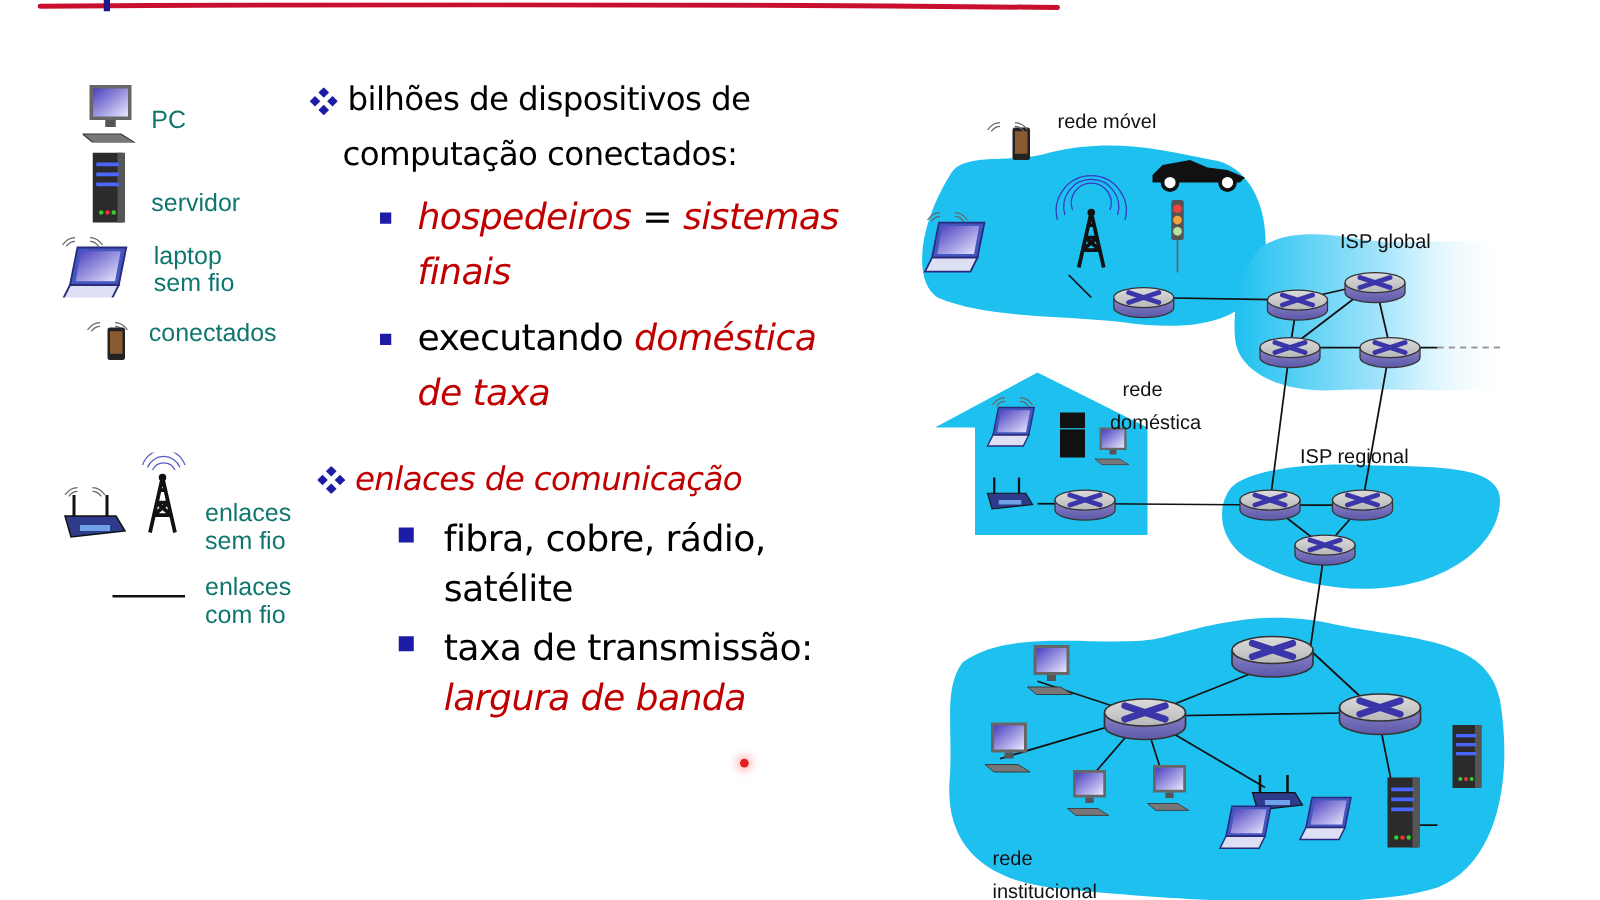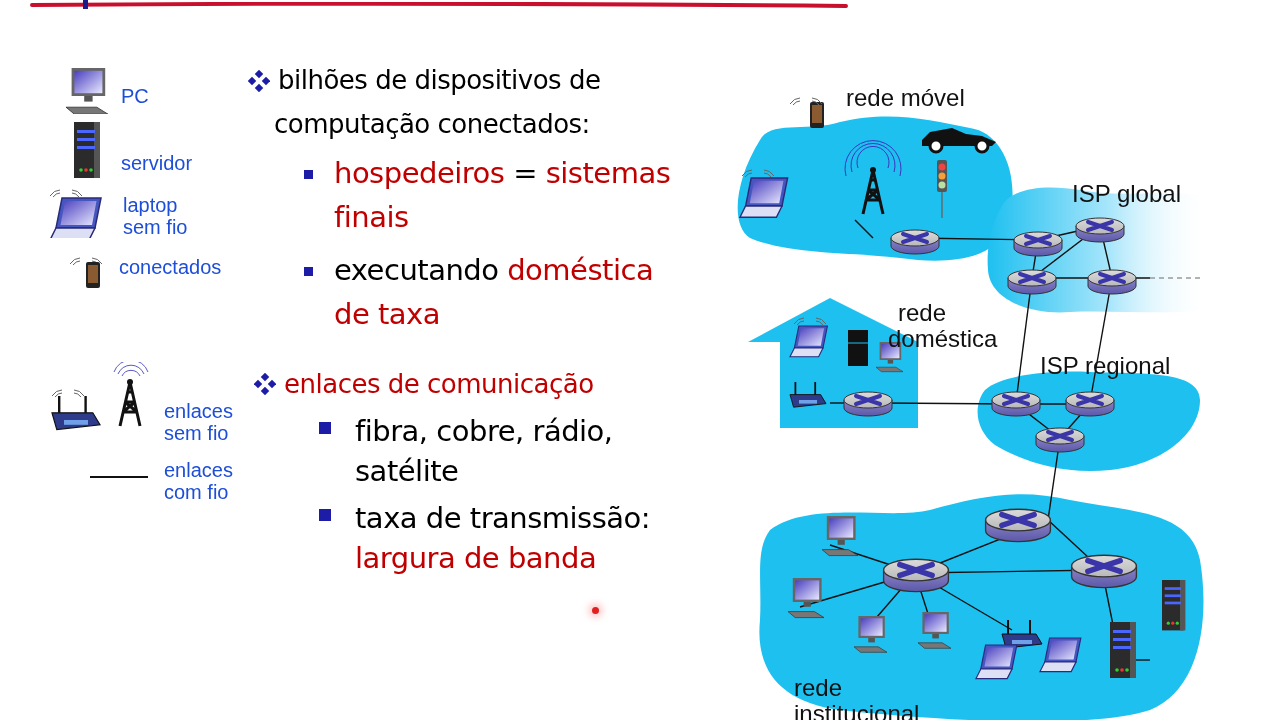--- a/index.html
+++ b/index.html
@@ -3,32 +3,32 @@
 <meta charset="utf-8">
 <style>
   html, body { margin:0; padding:0; }
   body { width:1280px; height:720px; background:#ffffff; position:relative; overflow:hidden;
          font-family:"DejaVu Sans", sans-serif; color:#000; }
   .abs { position:absolute; }
   .title-line { left:30px; top:2px; width:818px; height:6px; }
   .title-stub { left:83px; top:0; width:5px; height:9px; background:#1a1a8c; }
 
   
-  .legend-label { font-family:"Liberation Sans", sans-serif; font-size:20px; line-height:22px; color:#1d4ed8; }
+  .legend-label { font-family:"Liberation Sans", sans-serif; font-size:20px; line-height:22px; color:#0f766e; }
 
   
   .txt { font-family:"DejaVu Sans", sans-serif; color:#000; }
   .l1 { font-size:26px; line-height:44px; letter-spacing:-0.5px; }
   .l2 { font-size:29px; line-height:43px; letter-spacing:-0.5px; }
-  .red { color:#c00000; }
+  .red { color:#c00000; font-style:italic; }
   .bullet-diamond { position:absolute; width:22px; height:22px; }
   .bullet-square { position:absolute; width:9px; height:9px; background:#1c1ca6; }
   .bullet-square-lg { position:absolute; width:12px; height:12px; background:#1c1ca6; }
 
-  .net-label { font-family:"Liberation Sans", sans-serif; font-size:24px; line-height:24px; color:#111; }
+  .net-label { font-family:"Liberation Sans", sans-serif; font-size:16px; line-height:24px; color:#111; }
   .pointer-dot { left:592px; top:607px; width:7px; height:7px; border-radius:50%; background:#e02020;
                  box-shadow:0 0 6px 4px rgba(255,120,120,0.35); }
 </style>
 </head>
 <body>
 
 <svg width="0" height="0" style="position:absolute">
   <defs>
     <linearGradient id="routerTop" x1="0" y1="0" x2="0" y2="1">
       <stop offset="0" stop-color="#dcdcdc"></stop>

